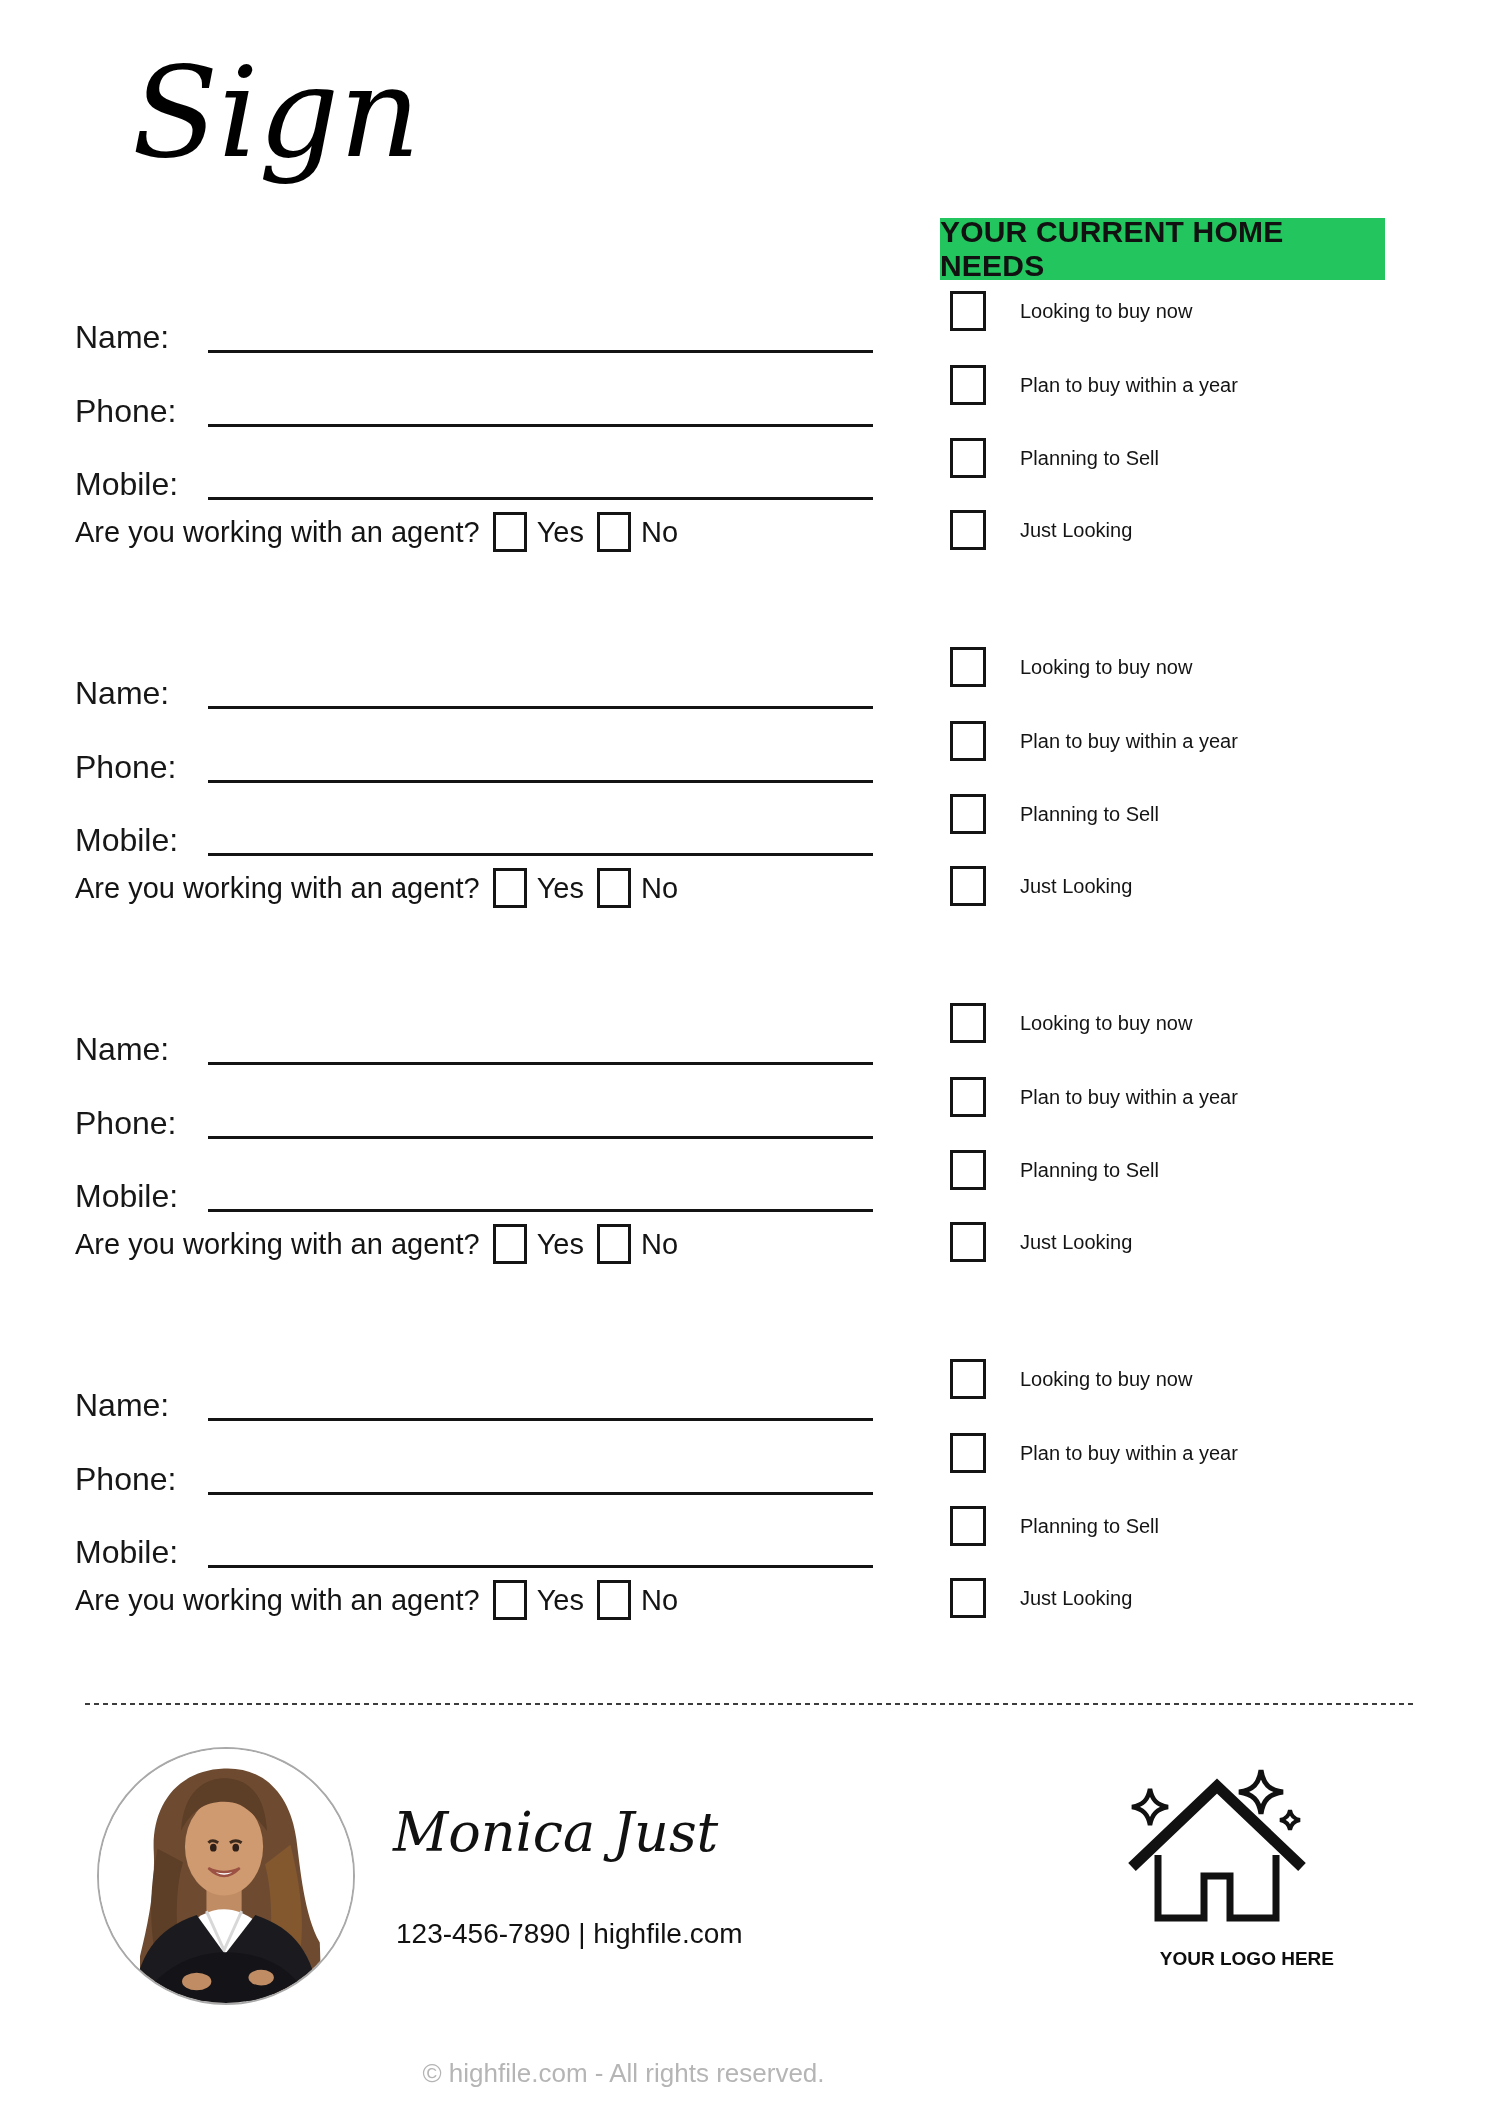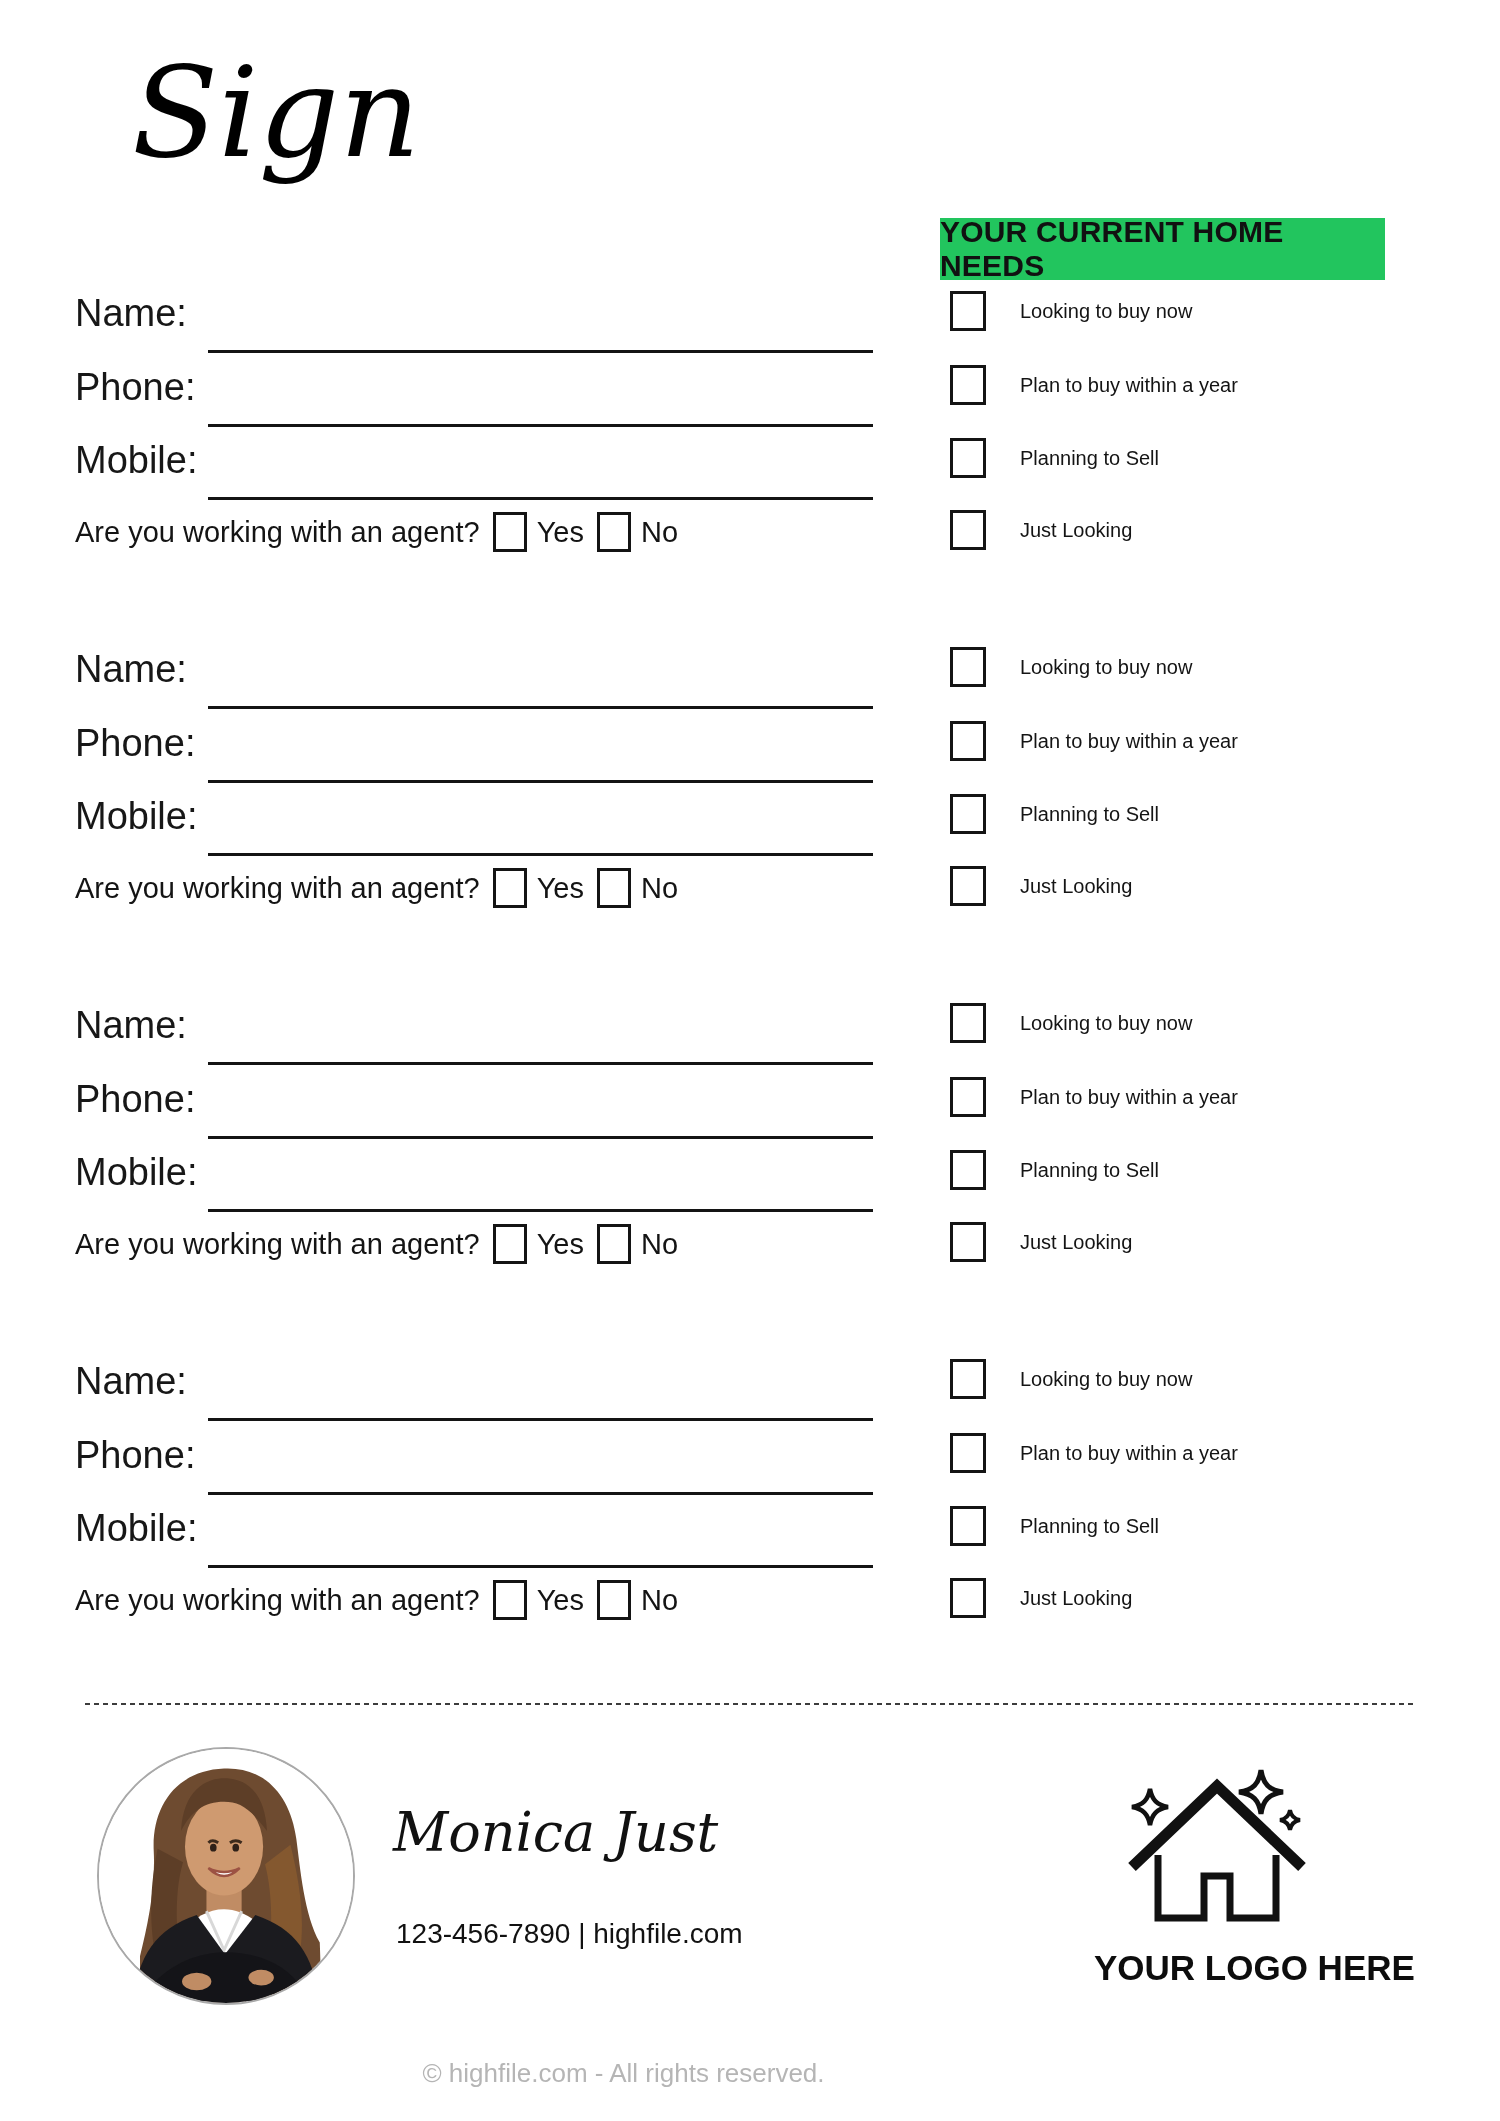--- a/index.html
+++ b/index.html
@@ -21,21 +21,21 @@
   .needs-header {
     position:absolute; left:940px; top:218px; width:445px; height:62px;
     background:#22c55e; display:flex; align-items:center; justify-content:center;
     font-size:30px; font-weight:700; letter-spacing:0.2px; color:#111;
   }
 
   
   .entry { position:absolute; left:0; width:1500px; height:356px; }
   .e1 { top:258px; } .e2 { top:614px; } .e3 { top:970px; } .e4 { top:1326px; }
 
-  .flabel { position:absolute; left:75px; font-size:38px; line-height:36px; color:#171717; }
+  .flabel { position:absolute; left:75px; font-size:32px; line-height:36px; color:#171717;margin-top:24px; }
   .t1 { top:37px; } .t2 { top:111px; } .t3 { top:184px; }
 
   .wline { position:absolute; left:208px; width:665px; height:0; border-top:3px solid #141414; }
   .lt1 { top:92px; } .lt2 { top:166px; } .lt3 { top:239px; }
 
   .agent-row { position:absolute; left:75px; top:252px; height:44px; display:flex; align-items:center; font-size:29px; white-space:nowrap; }
   .agent-q { margin-right:13px; }
   .cbox {
     width:28px; height:34px; border:3px solid #141414; background:#fff;
     box-sizing:content-box; margin:0 10px 0 0; flex:0 0 auto;
@@ -58,21 +58,21 @@
     border-radius:50%; border:2px solid #a9a9a9; overflow:hidden; background:#fff; box-sizing:border-box;
   }
   .agent-name {
     position:absolute; left:393px; top:1801px; font-family:"DejaVu Serif", serif;
     font-style:italic; font-size:54px; line-height:64px; color:#111; white-space:nowrap;
   }
   .agent-title { position:absolute; left:396px; top:1879px; font-size:31px; line-height:38px; letter-spacing:1px; color:#111; }
   .agent-contact { position:absolute; left:396px; top:1916px; font-size:28px; line-height:36px; color:#111; }
 
   .logo-wrap { position:absolute; left:1118px; top:1752px; width:200px; height:172px; }
-  .logo-text { position:absolute; left:1094px; top:1948px; width:240px; text-align:center; font-size:35px; font-weight:700; color:#0d0d0d; white-space:nowrap; }
+  .logo-text { position:absolute; left:1094px; top:1948px; width:240px; text-align:right; font-size:19px; font-weight:700; color:#0d0d0d; white-space:nowrap; }
 
   .copyright { position:absolute; left:0; top:2058px; width:1247px; text-align:center; font-size:26px; color:#b5b5b5; }
 </style>
 </head>
 <body>
 
 <div class="page">
 
   <div class="title">
     <span class="title-script">Sign</span>

